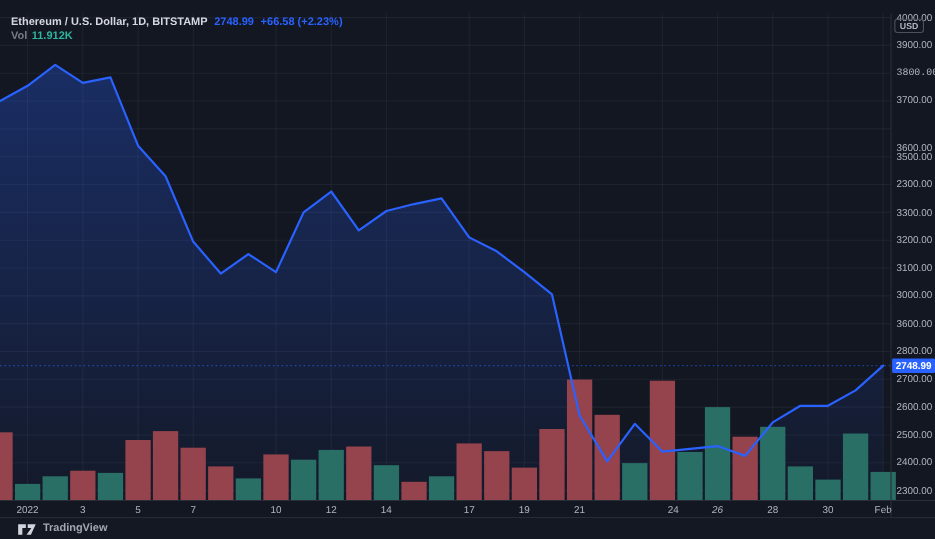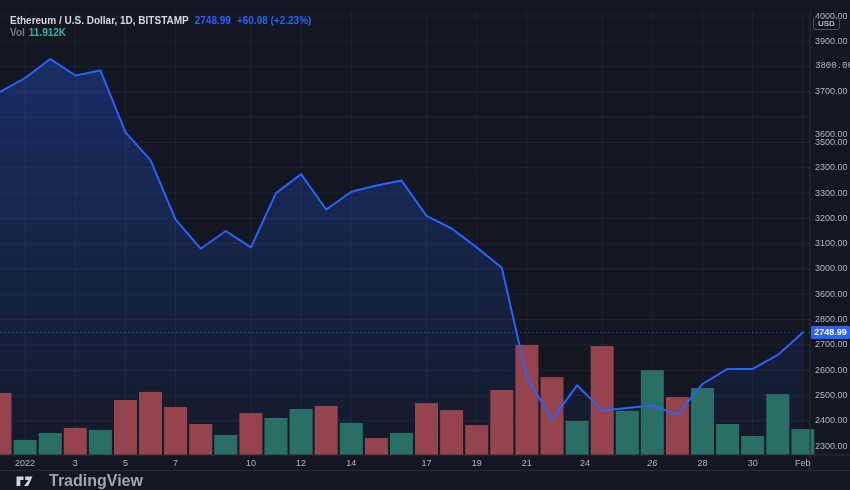--- a/index.html
+++ b/index.html
@@ -37,21 +37,21 @@
   #price-badge{
     position:absolute;left:811px;top:326px;width:39px;height:13px;z-index:15;
     background:#2962ff;color:#ffffff;font-size:9px;font-weight:700;
     line-height:13px;text-align:center;border-radius:1px;
   }
   #footer{
     position:absolute;left:0;top:470px;width:850px;height:20px;z-index:25;
     background:#141822;border-top:1px solid #262b38;
     display:flex;align-items:center;padding-left:16px;
   }
-  #footer .brand{color:#a1a6b0;font-size:16px;font-weight:700;margin-left:16px;}
+  #footer .brand{color:#a1a6b0;font-size:10px;font-weight:700;margin-left:6px;}
   #price-axis-hit{position:absolute;left:810px;top:12px;width:40px;height:443px;z-index:8;}
   #time-axis-hit{position:absolute;left:0;top:455px;width:810px;height:15px;z-index:8;}
 </style>
 </head>
 <body>
 
 <div id="app">
 
   <svg id="chart-svg" width="850" height="490">
       <defs>
@@ -129,21 +129,21 @@
       <rect x="791.4" y="429.0" width="23" height="26.0" fill="#2a6f66"></rect>
       <line x1="0" y1="332.4" x2="810" y2="332.4" stroke="#2962ff" stroke-opacity="0.55" stroke-width="1" stroke-dasharray="1.5,2.5"></line>
       <polyline points="0.0,91.9 25.1,78.0 50.2,59.0 75.3,75.4 100.4,70.4 125.5,132.4 150.5,160.2 175.6,219.6 200.7,248.7 225.8,231.0 250.9,247.4 276.0,193.1 301.1,174.1 326.2,209.5 351.3,191.8 376.4,185.5 401.4,180.4 426.5,215.8 451.6,228.5 476.7,247.4 501.8,267.7 526.9,377.7 552.0,419.4 577.1,385.3 602.2,410.6 627.3,408.1 652.3,405.5 677.4,414.4 702.5,384.0 727.6,368.9 752.7,368.9 777.8,354.9 802.9,332.4" fill="none" stroke="#2962ff" stroke-width="2" stroke-linejoin="round" stroke-linecap="round"></polyline>
       <line x1="810" y1="12" x2="810" y2="470" stroke="#2a2e39" stroke-width="1"></line>
       <line x1="0" y1="455" x2="850" y2="455" stroke="#2a2e39" stroke-width="1"></line>
     </svg>
 
 
   <div id="legend">
     <div class="row1">
-      <span class="sym">Ethereum / U.S. Dollar, 1D, BITSTAMP</span><span class="px-val">2748.99</span><span class="px-chg">+60.08 (+2.23%)</span>
+      <span class="sym">Ethereum / U.S. Dollar, 1D, BITSTAMP</span><span class="px-val">2748.99</span><span class="px-chg">+66.58 (+2.23%)</span>
     </div>
     <div class="row2">
       <span class="vol-lbl">Vol</span><span class="vol-val">11.912K</span>
     </div>
   </div>
 
   <div id="usd-badge">USD</div>
   <div id="price-badge" style="top: 325.932px;">2748.99</div>
 
   <div id="price-axis-hit"></div>
@@ -173,21 +173,21 @@
       <div class="x-lab" style="left: 25.09px;">2022</div>
       <div class="x-lab" style="left: 75.27px;">3</div>
       <div class="x-lab" style="left: 125.45px;">5</div>
       <div class="x-lab" style="left: 175.63px;">7</div>
       <div class="x-lab" style="left: 250.9px;">10</div>
       <div class="x-lab" style="left: 301.08px;">12</div>
       <div class="x-lab" style="left: 351.26px;">14</div>
       <div class="x-lab" style="left: 426.53px;">17</div>
       <div class="x-lab" style="left: 476.71px;">19</div>
       <div class="x-lab" style="left: 526.89px;">21</div>
-      <div class="x-lab" style="left: 585px;">24</div>
+      <div class="x-lab" style="left: 612px;">24</div>
       <div class="x-lab" style="left: 652.34px; font-style: italic;">26</div>
       <div class="x-lab" style="left: 702.52px;">28</div>
       <div class="x-lab" style="left: 752.7px;">30</div>
       <div class="x-lab" style="left: 802.88px;">Feb</div>
     </div>
 
   <div id="footer">
     <svg width="17" height="14" viewBox="0 0 17 14">
       <path d="M0.5,2.5 h7 v3.6 h-3.2 v6 h-3.8 z" fill="#d1d4dc"></path>
       <path d="M9.2,2.5 h7.3 l-4.4,9.6 h-4 l4.4,-6 h-3.3 z" fill="#d1d4dc"></path>

